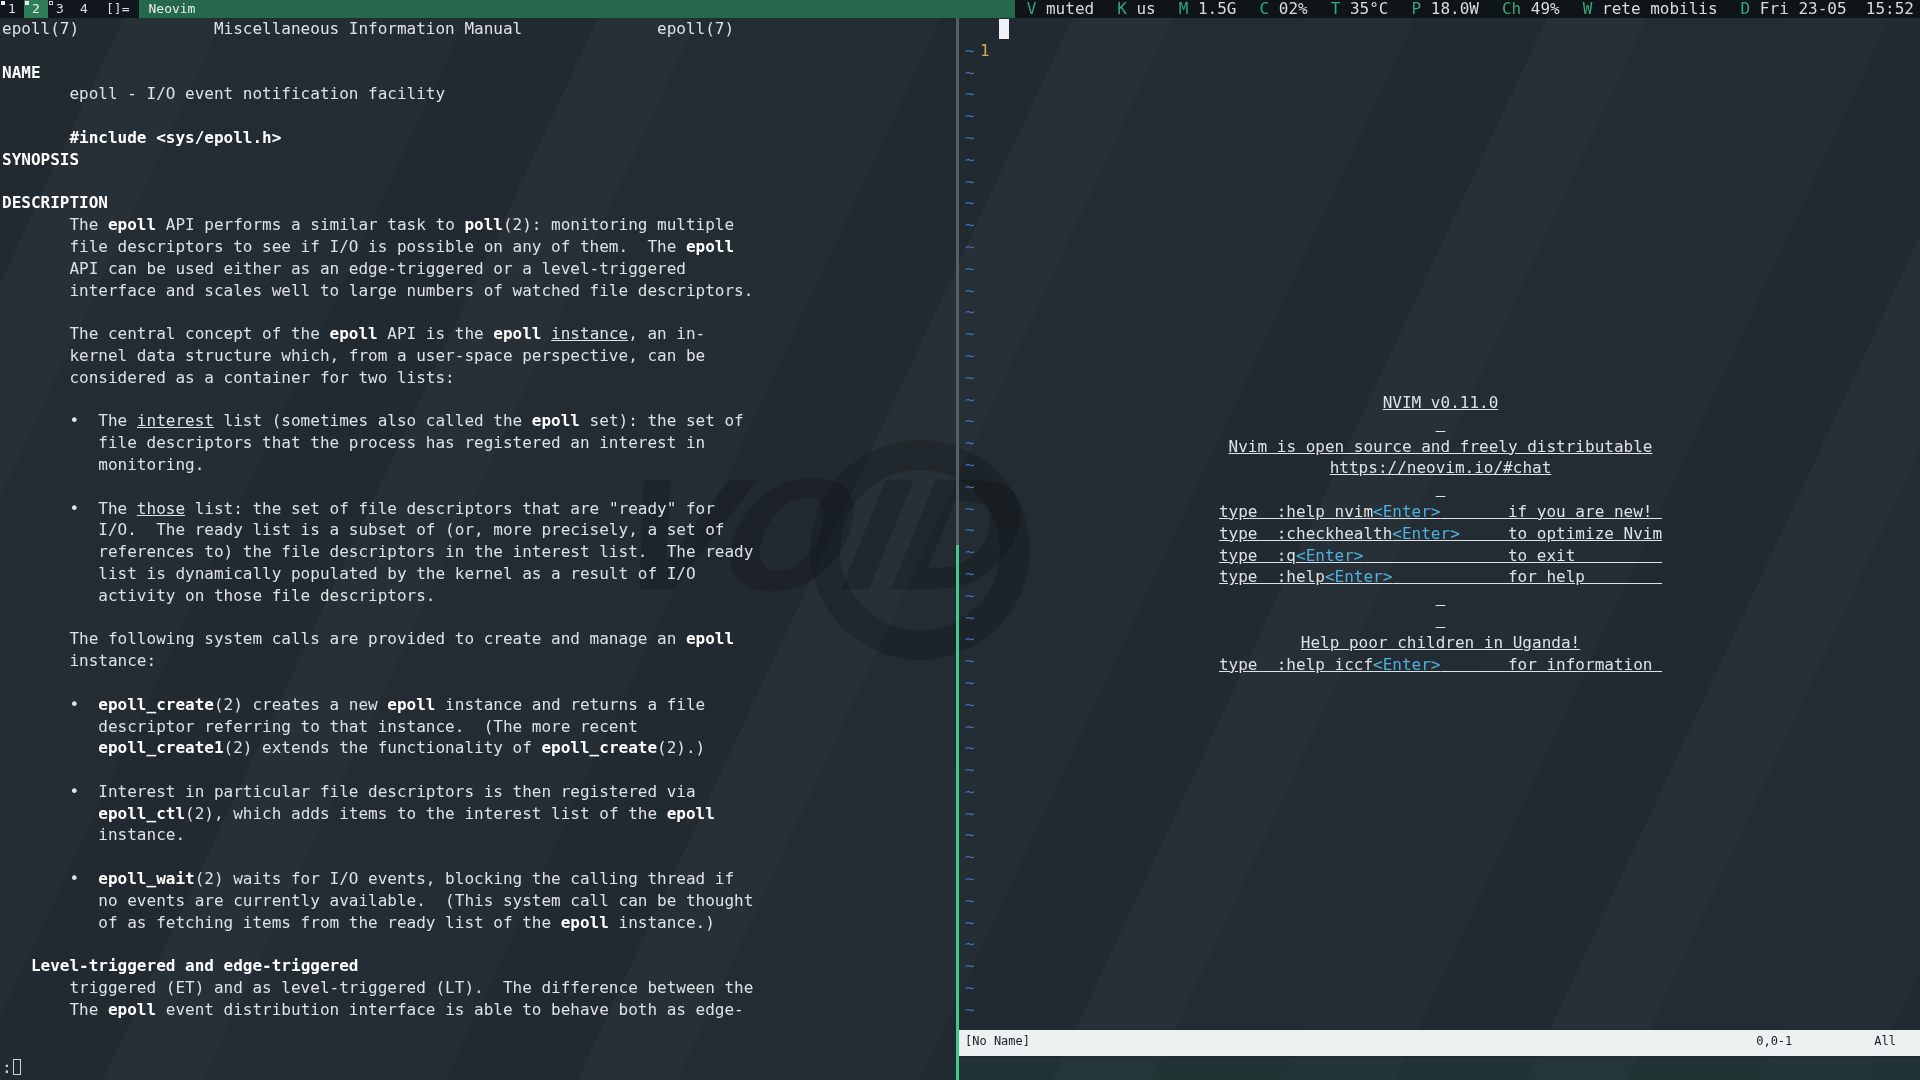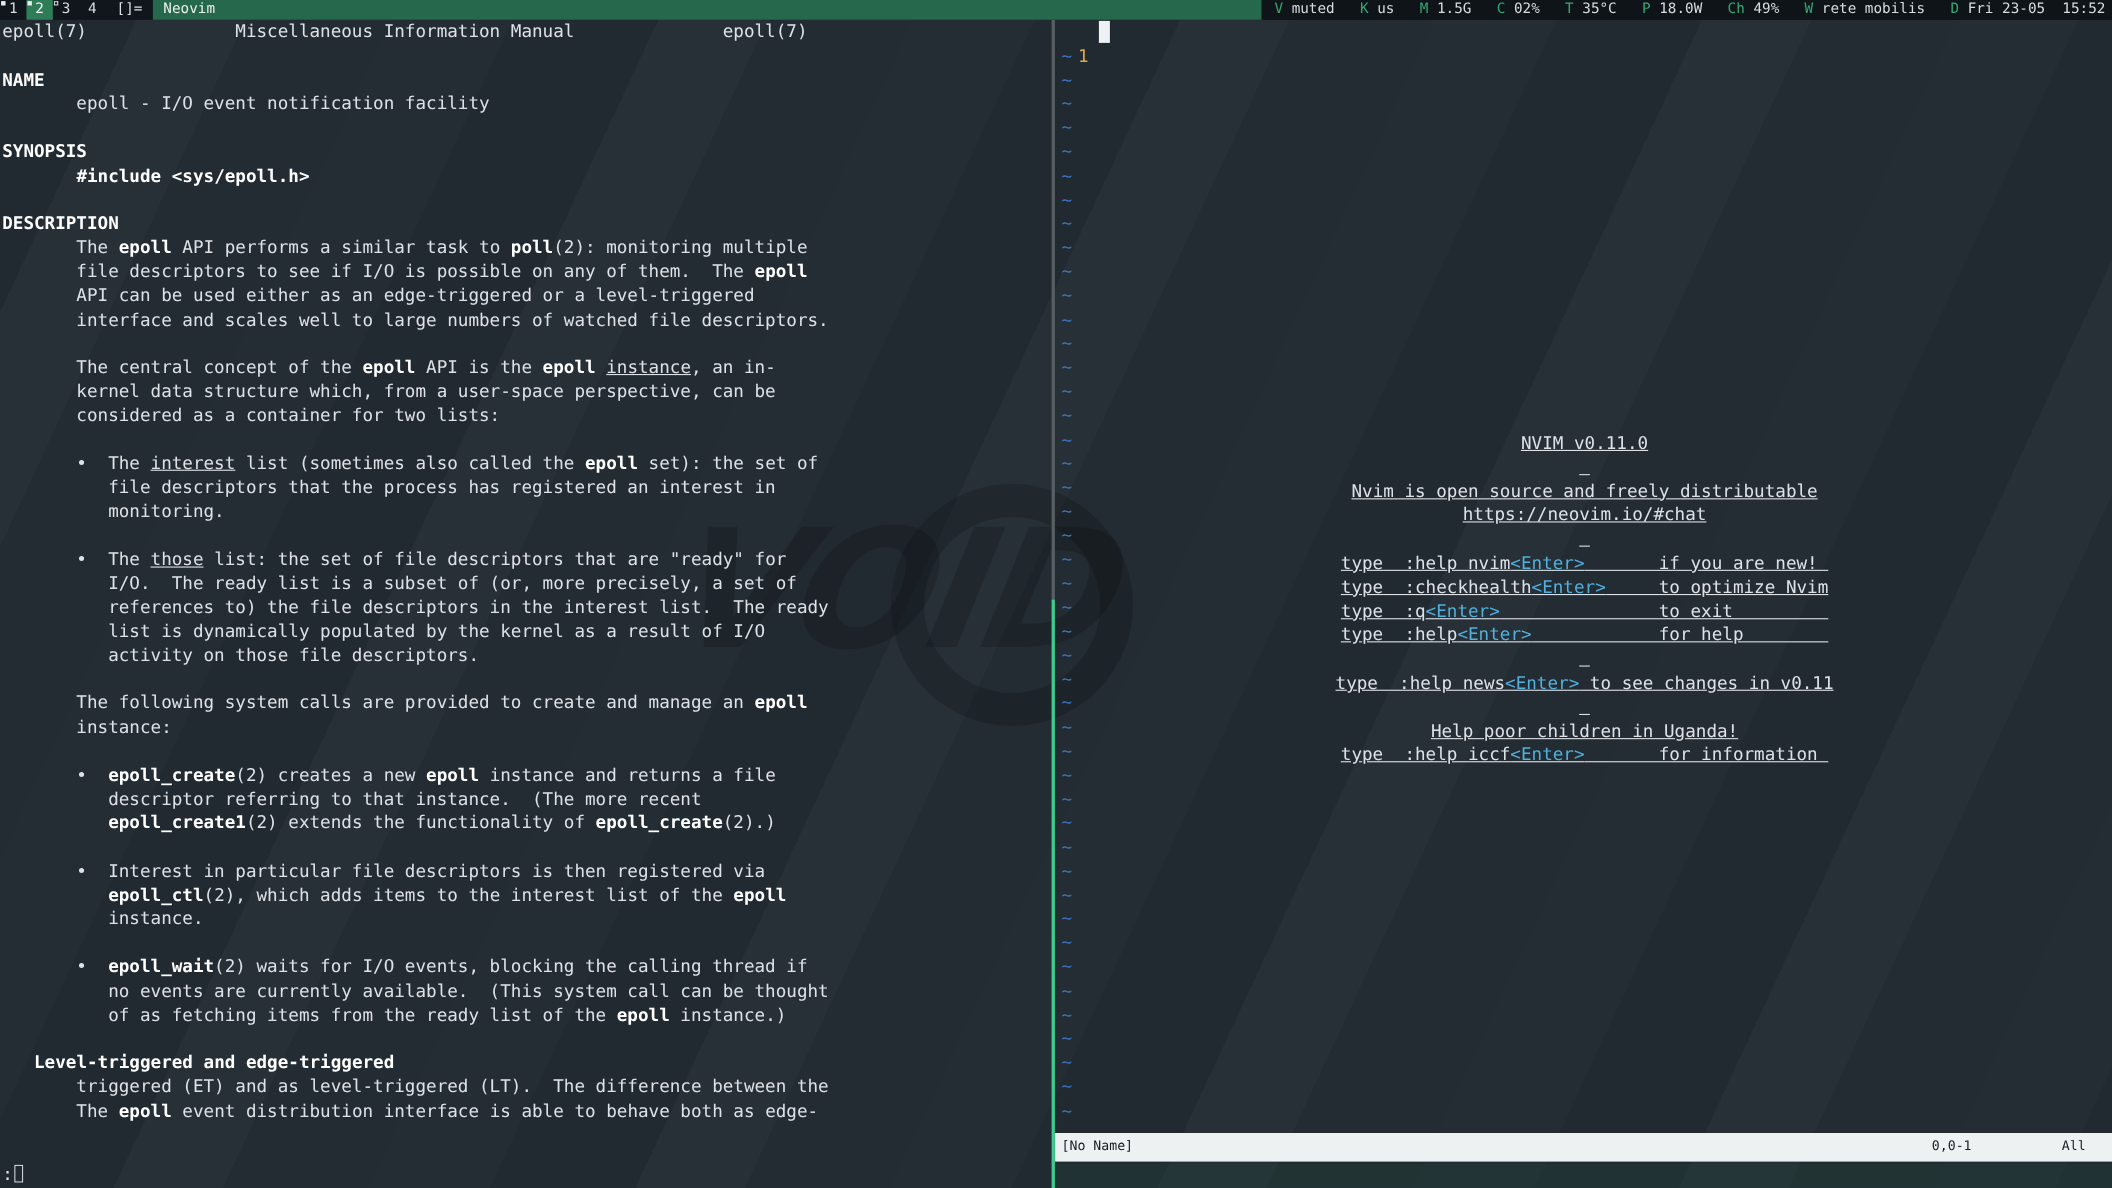--- a/index.html
+++ b/index.html
@@ -29,21 +29,21 @@
     display:flex; align-items:stretch;
     background: var(--bar-bg); color:#d8dde1; font-size:13px; line-height:18px; }
   .tag { position:relative; width:24px; text-align:center; }
   .tag.sel { background: var(--accent-green); color:#f2f5f6; }
   .tag-sq { position:absolute; left:1px; top:1px; width:4px; height:4px; }
   .tag-sq.filled { background:#e9edf0; }
   .tag-sq.hollow { border:1px solid #cfd6da; }
   .ltsymbol { padding:0 10px; }
   .bar-title { flex:1; background: var(--title-green); color:#eaf0ec; padding-left:9px; }
   .bar-status { display:flex; gap:23px; background:#0f1419; padding:0 6px 0 12px;
-    font-size:13px; white-space:pre; }
+    font-size:16px; white-space:pre; }
   .st-label { color: var(--status-green); }
   .st-value { color:#d7dce0; }
 
   
   .term { position:absolute; z-index:2; font-size:16px; color:var(--fg); }
   .tl { height:21.8px; line-height:21.8px; white-space:pre; }
   .s-b { font-weight:bold; color:var(--bold-fg); }
   .s-u { text-decoration:underline; }
   .s-enter { color: var(--enter-cyan); }
 
@@ -96,22 +96,22 @@
   <div class="bar-status" id="bar-status"><span><span class="st-label">V</span><span class="st-value"> muted</span></span><span><span class="st-label">K</span><span class="st-value"> us</span></span><span><span class="st-label">M</span><span class="st-value"> 1.5G</span></span><span><span class="st-label">C</span><span class="st-value"> 02%</span></span><span><span class="st-label">T</span><span class="st-value"> 35°C</span></span><span><span class="st-label">P</span><span class="st-value"> 18.0W</span></span><span><span class="st-label">Ch</span><span class="st-value"> 49%</span></span><span><span class="st-label">W</span><span class="st-value"> rete mobilis</span></span><span><span class="st-label">D</span><span class="st-value"> Fri 23-05  15:52</span></span></div>
 </div>
 
 <div class="term term-left">
   <div id="man-lines">
       <div class="tl"><span>epoll(7)              Miscellaneous Information Manual              epoll(7)</span></div>
       <div class="tl"> </div>
       <div class="tl"><span class="s-b">NAME</span></div>
       <div class="tl"><span>       epoll - I/O event notification facility</span></div>
       <div class="tl"> </div>
+      <div class="tl"><span>       </span><span class="s-b">#include &lt;sys/epoll.h&gt;</span></div>
       <div class="tl"><span class="s-b">SYNOPSIS</span></div>
-      <div class="tl"><span>       </span><span class="s-b">#include &lt;sys/epoll.h&gt;</span></div>
       <div class="tl"> </div>
       <div class="tl"><span class="s-b">DESCRIPTION</span></div>
       <div class="tl"><span>       The </span><span class="s-b">epoll</span><span> API performs a similar task to </span><span class="s-b">poll</span><span>(2): monitoring multiple</span></div>
       <div class="tl"><span>       file descriptors to see if I/O is possible on any of them.  The </span><span class="s-b">epoll</span></div>
       <div class="tl"><span>       API can be used either as an edge-triggered or a level-triggered</span></div>
       <div class="tl"><span>       interface and scales well to large numbers of watched file descriptors.</span></div>
       <div class="tl"> </div>
       <div class="tl"><span>       The central concept of the </span><span class="s-b">epoll</span><span> API is the </span><span class="s-b">epoll</span><span> </span><span class="s-u">instance</span><span>, an in-</span></div>
       <div class="tl"><span>       kernel data structure which, from a user-space perspective, can be</span></div>
       <div class="tl"><span>       considered as a container for two lists:</span></div>
@@ -207,21 +207,20 @@
       <div class="tl"><span>NVIM v0.11.0</span></div>
       <div class="tl"> </div>
       <div class="tl"><span>Nvim is open source and freely distributable</span></div>
       <div class="tl"><span>https://neovim.io/#chat</span></div>
       <div class="tl"> </div>
       <div class="tl"><span>type  :help nvim</span><span class="s-enter">&lt;Enter&gt;</span><span>       if you are new! </span></div>
       <div class="tl"><span>type  :checkhealth</span><span class="s-enter">&lt;Enter&gt;</span><span>     to optimize Nvim</span></div>
       <div class="tl"><span>type  :q</span><span class="s-enter">&lt;Enter&gt;</span><span>               to exit         </span></div>
       <div class="tl"><span>type  :help</span><span class="s-enter">&lt;Enter&gt;</span><span>            for help        </span></div>
       <div class="tl"> </div>
-      <div class="tl"><span>type  :help news</span><span class="s-enter">&lt;Enter&gt;</span><span> to see changes in v0.11</span></div>
       <div class="tl"> </div>
       <div class="tl"><span>Help poor children in Uganda!</span></div>
       <div class="tl"><span>type  :help iccf</span><span class="s-enter">&lt;Enter&gt;</span><span>       for information </span></div>
     </div>
   <div class="nv-below"></div>
   <div class="nv-statusline">
     <span class="sl-file">[No Name]</span>
     <span class="sl-spacer"></span>
     <span class="sl-ruler">0,0-1</span>
     <span class="sl-gap"></span>

